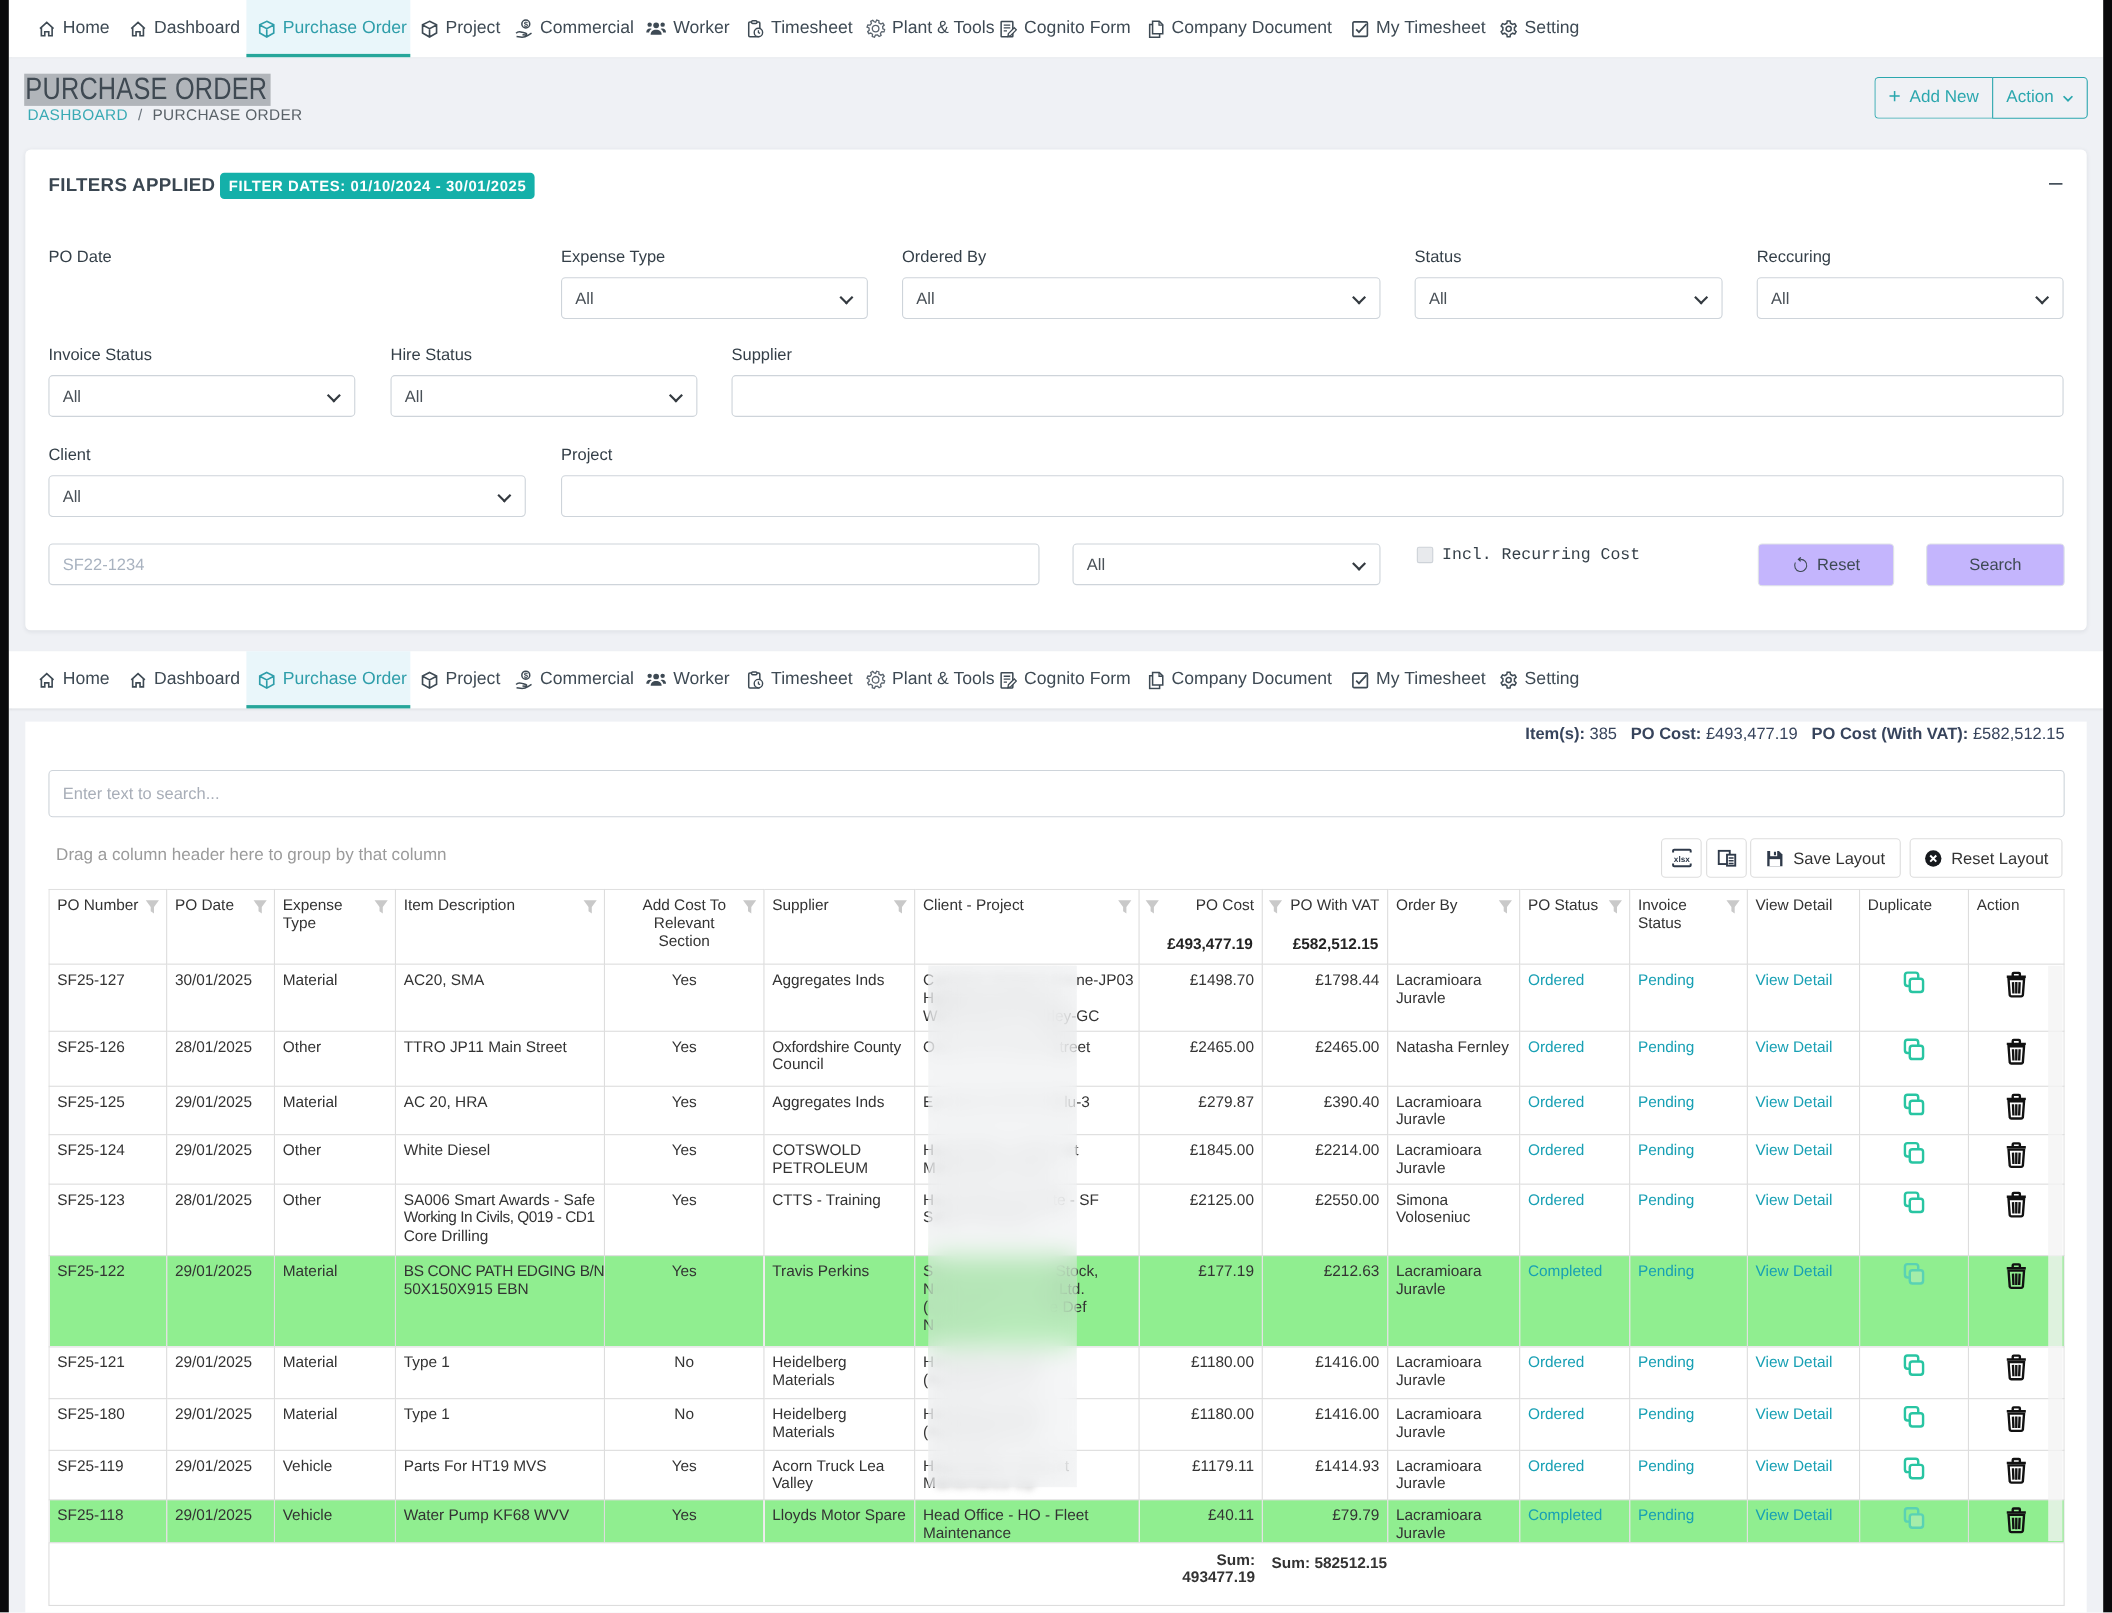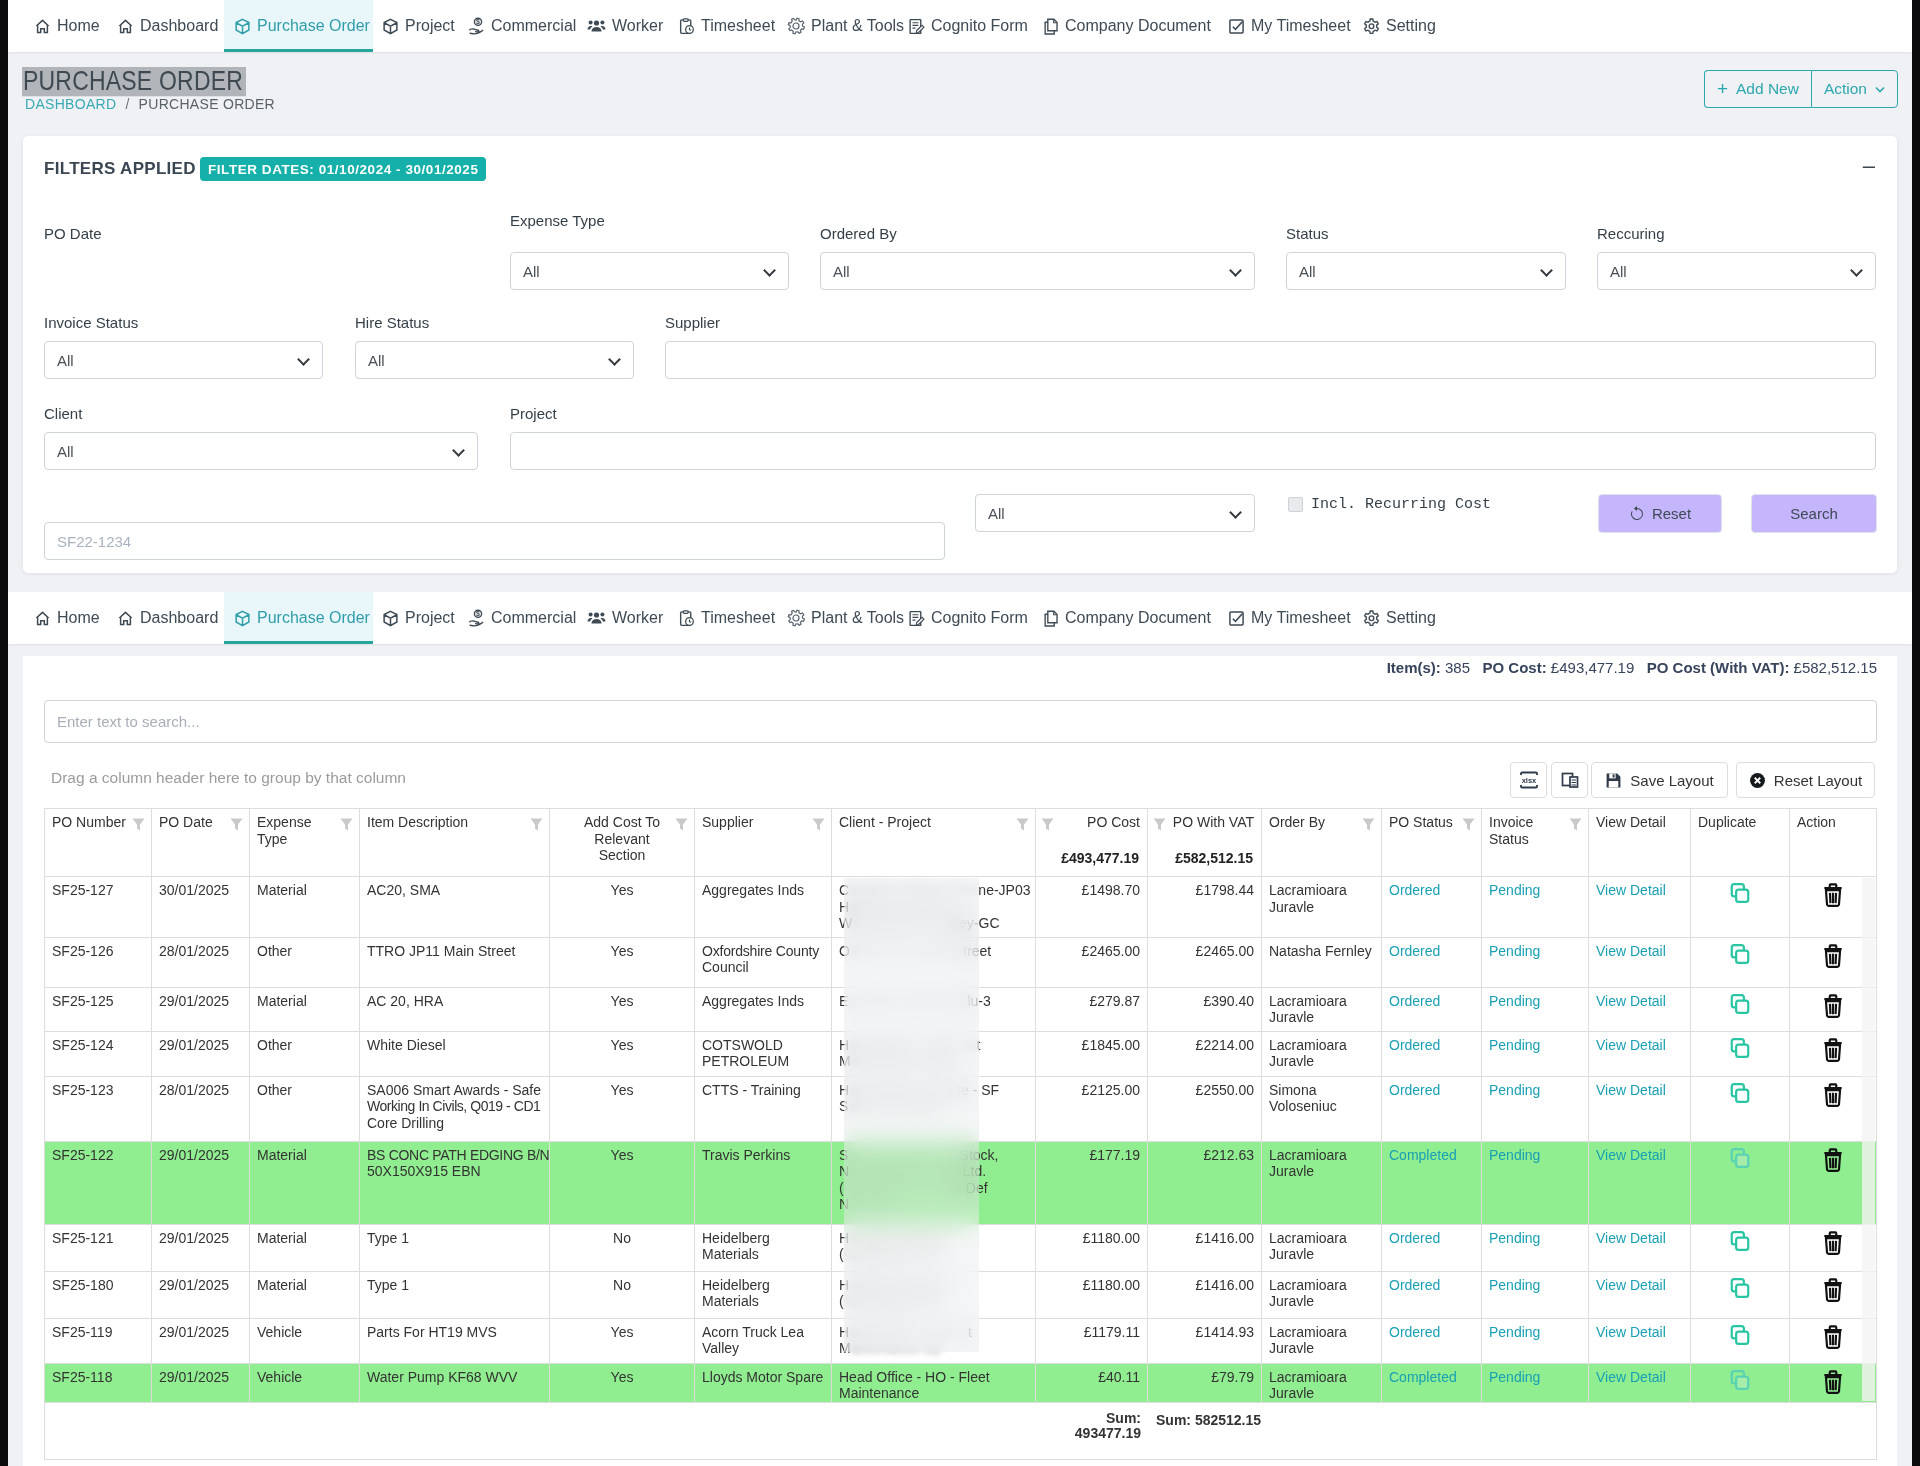--- a/index.html
+++ b/index.html
@@ -154,42 +154,42 @@
         </svg></div>
   </div>
 </div>
 
 <div class="fcard">
   <div class="fhead">FILTERS APPLIED</div>
   <div class="fbadge">FILTER DATES: 01/10/2024 - 30/01/2025</div>
   <div class="fmin">–</div>
 
   <div class="flabel" style="left:21px; top:89px;">PO Date</div>
-  <div class="flabel" style="left:487px; top:76px;">Expense Type</div>
+  <div class="flabel" style="left:487px; top:89px;">Expense Type</div>
   <div class="fctl fsel" style="left:487px; top:116px; width:279px;">All</div>
   <div class="flabel" style="left:797px; top:89px;">Ordered By</div>
   <div class="fctl fsel" style="left:797px; top:116px; width:435px;">All</div>
   <div class="flabel" style="left:1263px; top:89px;">Status</div>
   <div class="fctl fsel" style="left:1263px; top:116px; width:280px;">All</div>
   <div class="flabel" style="left:1574px; top:89px;">Reccuring</div>
   <div class="fctl fsel" style="left:1574px; top:116px; width:279px;">All</div>
 
   <div class="flabel" style="left:21px; top:178px;">Invoice Status</div>
   <div class="fctl fsel" style="left:21px; top:205px; width:279px;">All</div>
   <div class="flabel" style="left:332px; top:178px;">Hire Status</div>
   <div class="fctl fsel" style="left:332px; top:205px; width:279px;">All</div>
   <div class="flabel" style="left:642px; top:178px;">Supplier</div>
   <div class="fctl" style="left:642px; top:205px; width:1211px;"></div>
 
   <div class="flabel" style="left:21px; top:269px;">Client</div>
   <div class="fctl fsel" style="left:21px; top:296px; width:434px;">All</div>
   <div class="flabel" style="left:487px; top:269px;">Project</div>
   <div class="fctl" style="left:487px; top:296px; width:1366px;"></div>
 
-  <div class="fctl" style="left:21px; top:358px; width:901px;margin-top:28px;">
+  <div class="fctl" style="left:21px; top:358px; width:901px;">
       <span class="ph">SF22-1234</span>
     </div>
   <div class="fctl fsel" style="left:952px; top:358px; width:280px;">All</div>
   <div class="fchk" style="left:1265px; top:361px;"></div>
   <div class="flabel" style="left:1288px; top:360px;font-family:Liberation Mono, monospace;">Incl. Recurring Cost</div>
   <div class="fbtn" style="left:1575px; top:358px; width:124px;"><svg width="16" height="16" viewBox="0 0 16 16" fill="#3e4a54">
         <path d="M8 3 a5 5 0 1 1 -4.546 2.914 .5 .5 0 0 0 -.908 -.417 A6 6 0 1 0 8 2 z"></path>
         <path d="M8 4.466 V.534 a.25 .25 0 0 0 -.41 -.192 L5.23 2.308 a.25 .25 0 0 0 0 .384 l2.36 1.966 A.25 .25 0 0 0 8 4.466"></path>
       </svg>Reset</div>
   <div class="fbtn" style="left:1728px; top:358px; width:126px;">Search</div>

